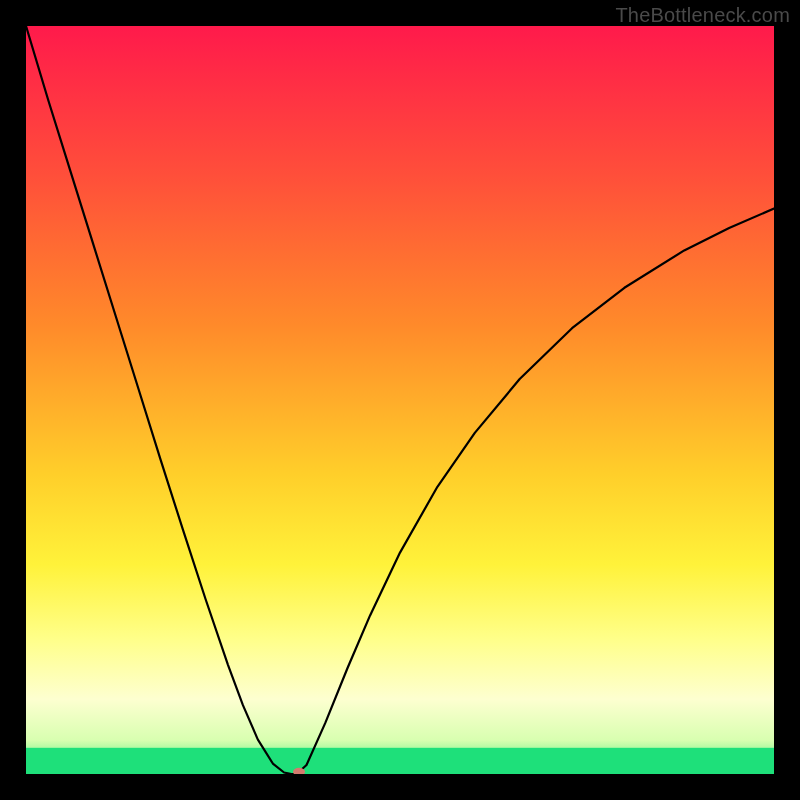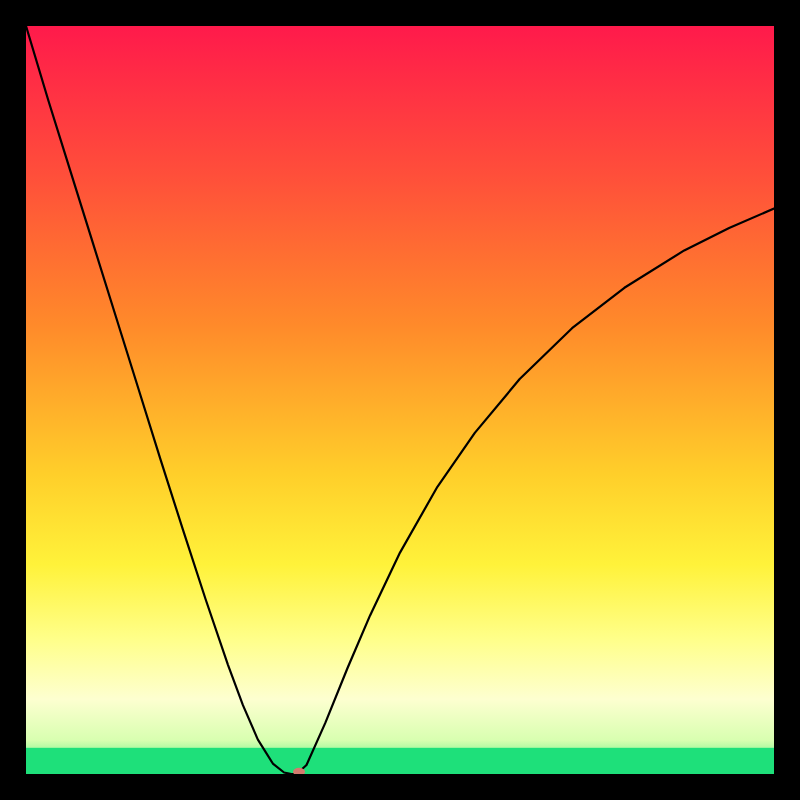--- a/index.html
+++ b/index.html
@@ -58,13 +58,14 @@
             <stop offset="98.5%" stop-color="#6bf08a"></stop>
             <stop offset="100%" stop-color="#1ee07a"></stop>
           </linearGradient>
       </defs>
       <rect x="0" y="0" width="748" height="748" fill="url(#bg-grad)"></rect>
       <rect id="green-band" x="0" y="721.82" width="748" height="26.17999999999995" fill="#1ee07a"></rect>
       <path id="curve-path" d="M0.00 0.00 L22.44 74.80 L44.88 146.61 L67.32 218.42 L89.76 290.22 L112.20 362.03 L134.64 433.84 L157.08 504.15 L179.52 572.97 L201.96 638.79 L216.92 679.18 L231.88 713.59 L246.84 737.53 L258.06 746.50 L265.54 748.00 L270.78 748.00 L280.50 739.02 L299.20 697.14 L321.64 641.78 L344.08 589.42 L374.00 526.59 L411.40 460.77 L448.80 406.91 L493.68 353.06 L546.04 302.19 L598.40 261.80 L658.24 224.40 L703.12 201.96 L748.00 182.51" fill="none" stroke="#000" stroke-width="2.2" stroke-linejoin="round" stroke-linecap="round"></path>
       <ellipse id="marker-dot" cx="273.02" cy="745.756" rx="6" ry="4" fill="#d47a6e"></ellipse>
     </svg>
   </div>
+  <div class="watermark">TheBottleneck.com</div>
 </div>
 
 </body></html>

